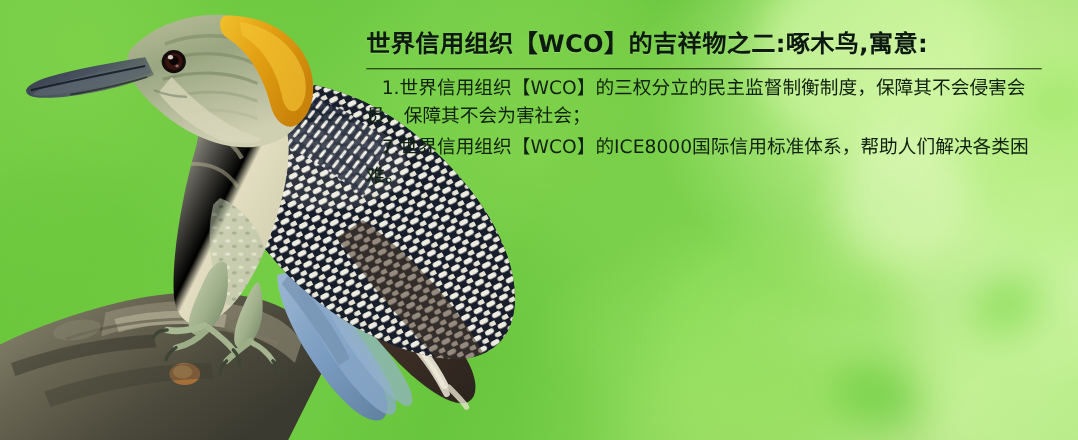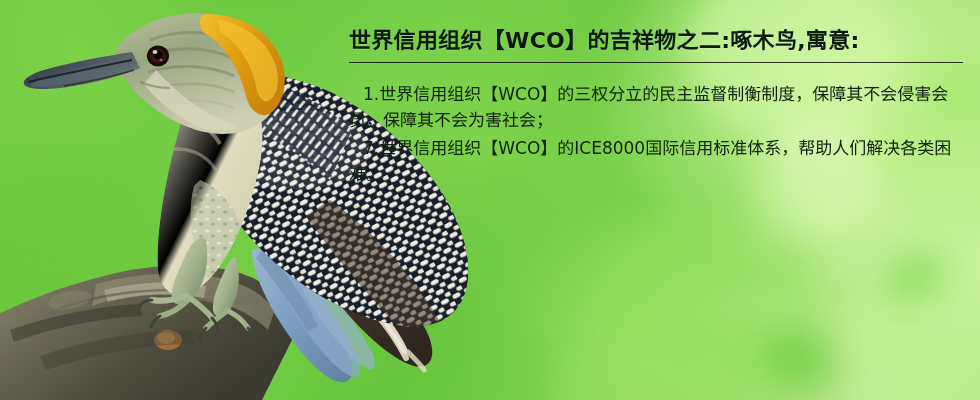--- a/index.html
+++ b/index.html
@@ -58,41 +58,41 @@
   .ld1 { left:880px; top:250px; width:70px; height:52px; background:rgba(116,214,64,.75); transform:rotate(-25deg); }
   .ld2 { left:760px; top:330px; width:78px; height:56px; background:rgba(96,200,52,.70); transform:rotate(18deg); }
   .ld3 { left:930px; top:70px;  width:60px; height:46px; background:rgba(150,228,92,.70); transform:rotate(-12deg); }
 
   
   .bird { position:absolute; left:0; top:0; width:560px; height:400px; }
 
   
   .text-block {
     position:absolute;
-    left:349px; top:26px;
+    left:333px; top:26px;
     width:614px;
   }
   .headline {
     font-size:22px;
     font-weight:bold;
     color:#0d1a10;
     letter-spacing:.3px;
     line-height:30px;
     white-space:nowrap;
     text-shadow:0 1px 0 rgba(255,255,255,.18);
   }
   .rule {
     margin-top:6px;
     width:614px;
     height:1px;
     background:#16220f;
     opacity:.92;
   }
   .points {
-    margin-top:18px;
+    margin-top:4px;
     list-style:none;
   }
   .point {
     font-size:17px;
     line-height:26px;
     color:#10210f;
     text-indent:14px;
     margin-bottom:2px;
   }
   .point:last-child { margin-bottom:0; }

